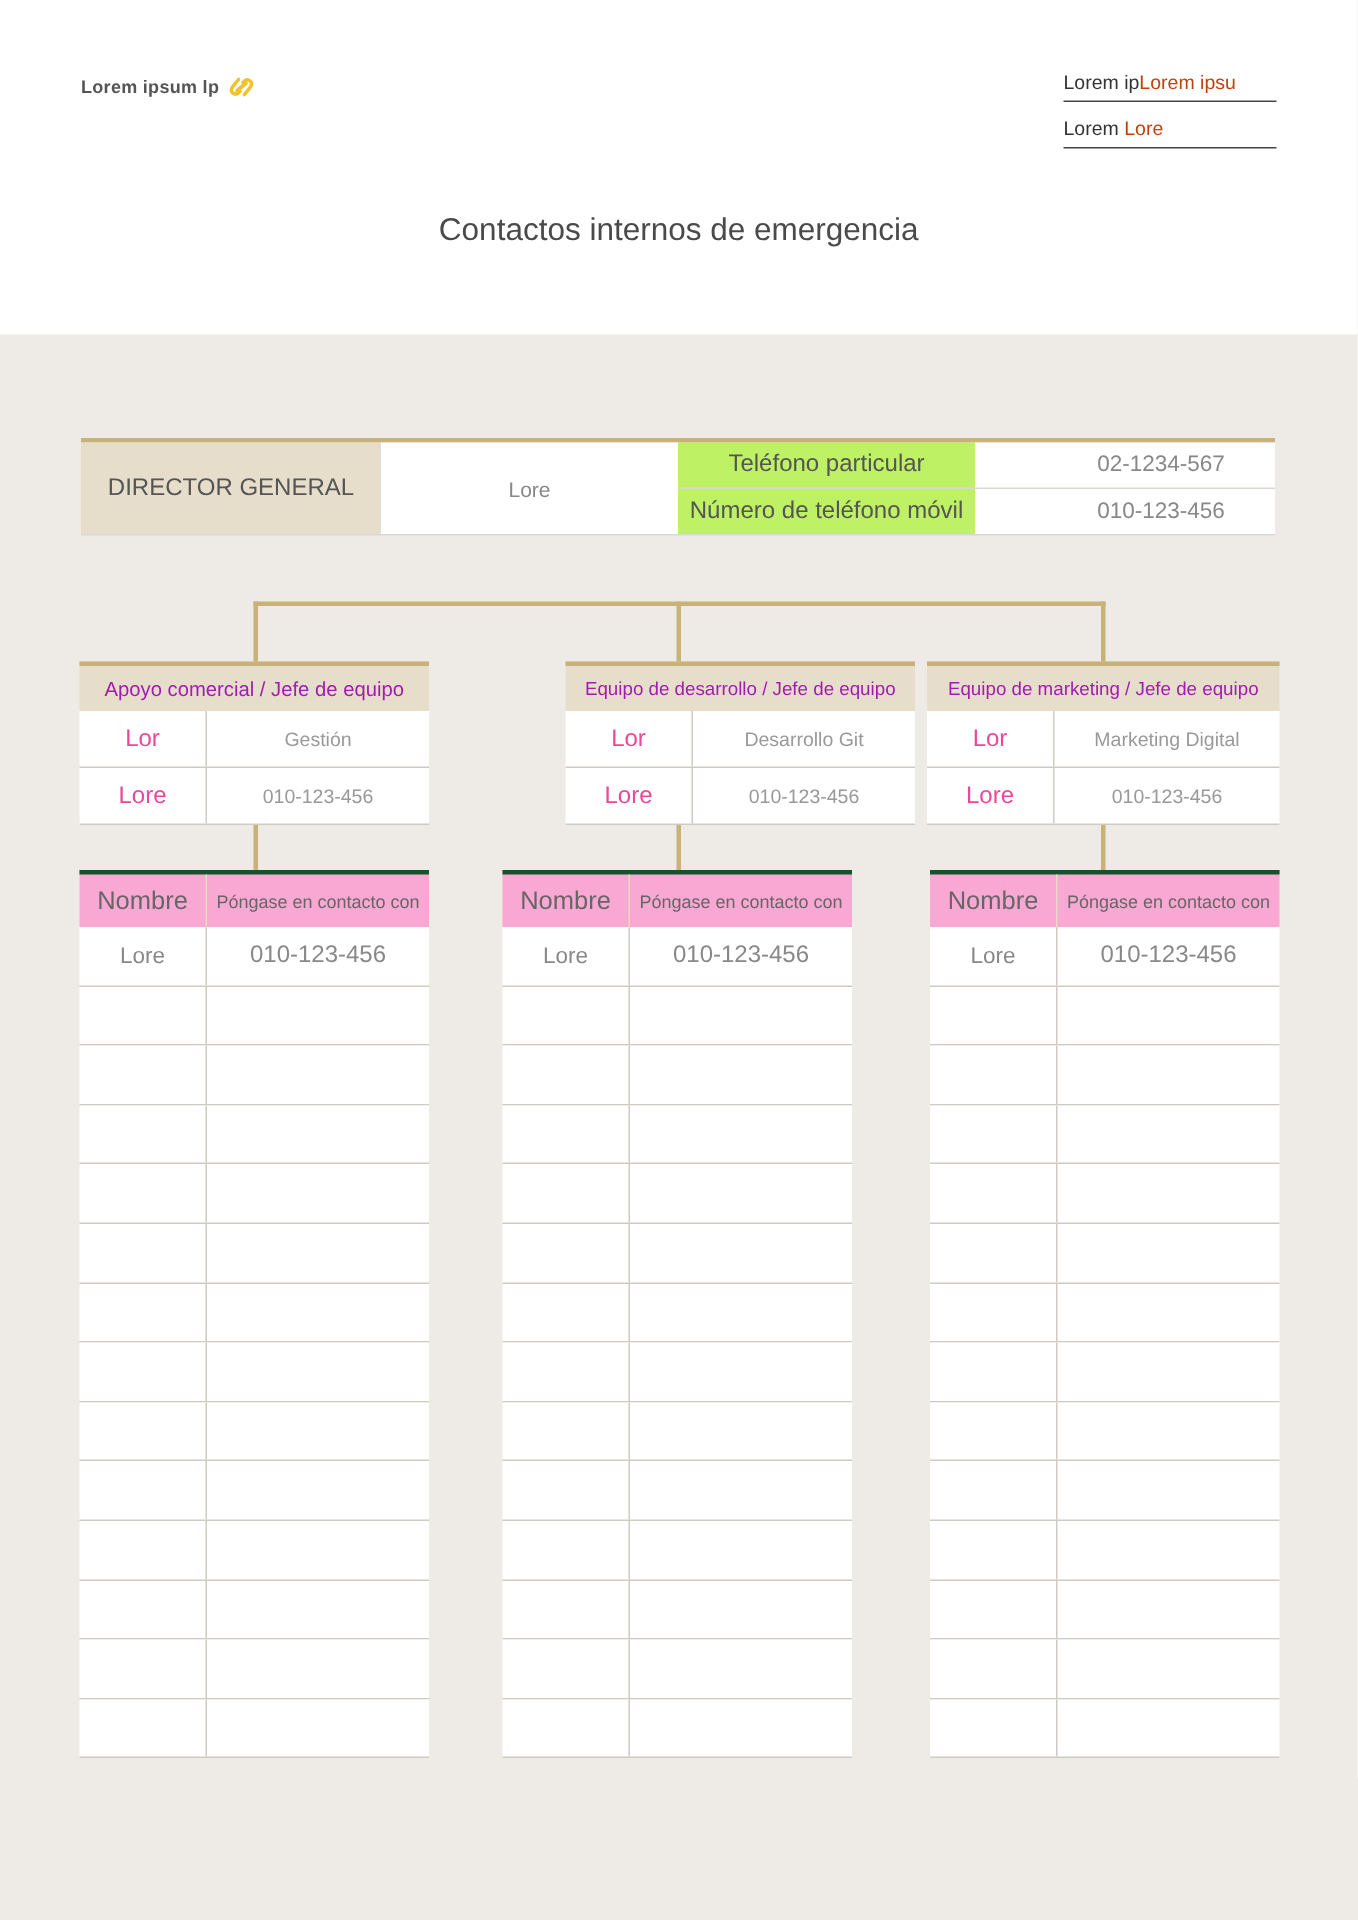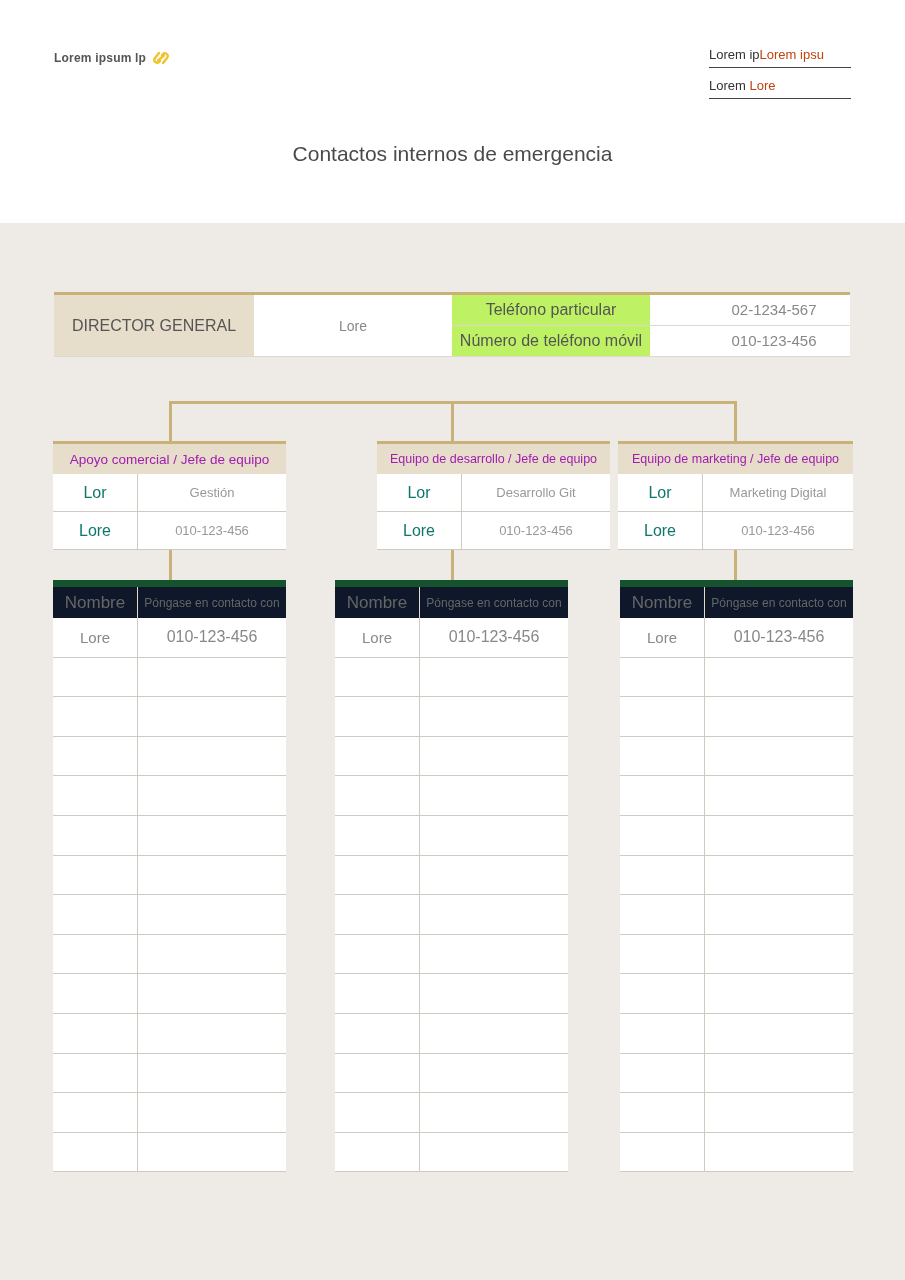--- a/index.html
+++ b/index.html
@@ -29,26 +29,26 @@
   .dir-name { width: 198px; background: #fff; display: flex; align-items: center; justify-content: center; font-size: 14px; color: #888; }
   .dir-grid { flex: 1; display: grid; grid-template-columns: 198px 1fr; grid-template-rows: 1fr 1fr; }
   .dir-grid .k { background: #bef264; display: flex; align-items: center; justify-content: center; font-size: 16px; color: #555; }
   .dir-grid .v { background: #fff; display: flex; align-items: center; justify-content: center; font-size: 15px; color: #888; padding-left: 48px; }
   .dir-grid .r1 { border-bottom: 1px solid #ddd8cf; }
 
   
   .team { position: absolute; top: 441px; width: 233px; }
   .team-head { height: 33px; border-top: 3px solid #c8b27a; background: #e6ddcb; display: flex; align-items: center; justify-content: center; font-size: 13.5px; color: #a21caf; white-space: nowrap; }
   .team-row { display: flex; height: 38px; background: #fff; border-bottom: 1px solid #cfcac2; }
-  .team-row .c1 { width: 85px; border-right: 1px solid #cfcac2; display: flex; align-items: center; justify-content: center; font-size: 16px; color: #0f766e; }
+  .team-row .c1 { width: 85px; border-right: 1px solid #cfcac2; display: flex; align-items: center; justify-content: center; font-size: 16px; color: #ec4899; }
   .team-row .c2 { flex: 1; display: flex; align-items: center; justify-content: center; font-size: 13px; color: #999; }
 
   
   .mem { position: absolute; top: 580px; width: 233px; }
-  .mem-head { height: 38px; border-top: 7px solid #14532d; background: #0f172a; display: flex; }
+  .mem-head { height: 38px; border-top: 3px solid #14532d; background: #f9a8d4; display: flex; }
   .mem-head .h1 { width: 85px; border-right: 1px solid #e5dac2; display: flex; align-items: center; justify-content: center; font-size: 17px; color: #666; }
   .mem-head .h2 { flex: 1; display: flex; align-items: center; justify-content: center; font-size: 12px; color: #666; white-space: nowrap; }
   .mem-row { display: flex; height: 39.6px; background: #fff; border-bottom: 1px solid #cfcac2; }
   .mem-row .c1 { width: 85px; border-right: 1px solid #cfcac2; display: flex; align-items: center; justify-content: center; font-size: 15px; color: #888; }
   .mem-row .c2 { flex: 1; display: flex; align-items: center; justify-content: center; font-size: 16px; color: #888; }
 </style>
 </head>
 <body>
 
 <div class="top">

